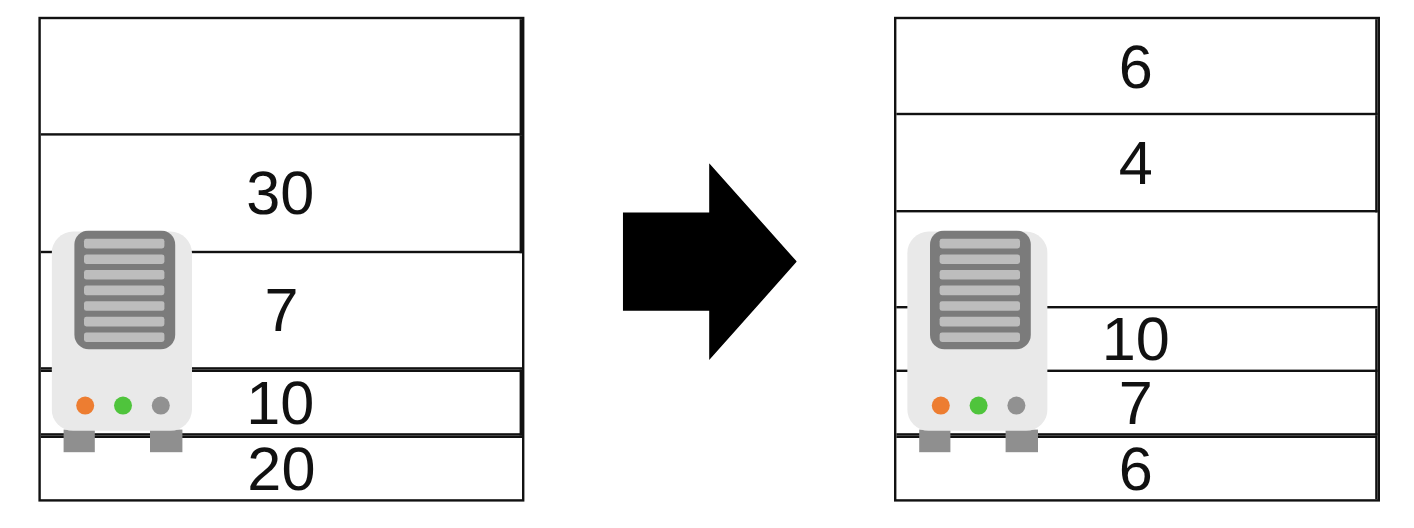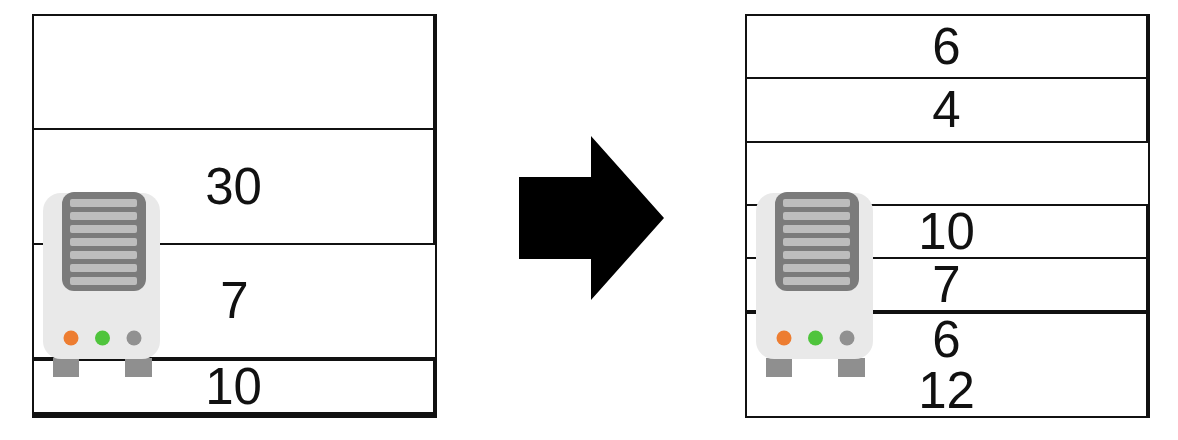--- a/index.html
+++ b/index.html
@@ -63,20 +63,21 @@
 
   <div class="grid left">
     <div class="cell"></div>
     <div class="cell">30</div>
     <div class="cell">7</div>
     <div class="cell"></div>
     <div class="cell">10</div>
     <div class="cell"></div>
     <div class="cell"></div>
     <div class="cell"></div>
+    <div class="cell">20</div>
 
     <svg class="server" viewBox="0 0 117 185" xmlns="http://www.w3.org/2000/svg">
       <rect x="10" y="166" width="26" height="19" fill="var(--server-foot)"></rect>
       <rect x="82" y="166" width="27" height="19" fill="var(--server-foot)"></rect>
       <rect x="0" y="1" width="117" height="166" rx="18" fill="var(--server-body)"></rect>
       <rect x="19" y="0" width="84" height="99" rx="12" fill="var(--server-vent-frame)"></rect>
       <g fill="var(--server-vent-slat)">
         <rect x="27" y="7" width="67" height="8" rx="2"></rect>
         <rect x="27" y="20" width="67" height="8" rx="2"></rect>
         <rect x="27" y="33" width="67" height="8" rx="2"></rect>
@@ -96,21 +97,20 @@
   </svg>
 
   <div class="grid right">
     <div class="cell">6</div>
     <div class="cell">4</div>
     <div class="cell"></div>
     <div class="cell">10</div>
     <div class="cell">7</div>
     <div class="cell"></div>
     <div class="cell">6</div>
-    <div class="cell">12</div>
 
     <svg class="server" viewBox="0 0 117 185" xmlns="http://www.w3.org/2000/svg">
       <rect x="10" y="166" width="26" height="19" fill="var(--server-foot)"></rect>
       <rect x="82" y="166" width="27" height="19" fill="var(--server-foot)"></rect>
       <rect x="0" y="1" width="117" height="166" rx="18" fill="var(--server-body)"></rect>
       <rect x="19" y="0" width="84" height="99" rx="12" fill="var(--server-vent-frame)"></rect>
       <g fill="var(--server-vent-slat)">
         <rect x="27" y="7" width="67" height="8" rx="2"></rect>
         <rect x="27" y="20" width="67" height="8" rx="2"></rect>
         <rect x="27" y="33" width="67" height="8" rx="2"></rect>

